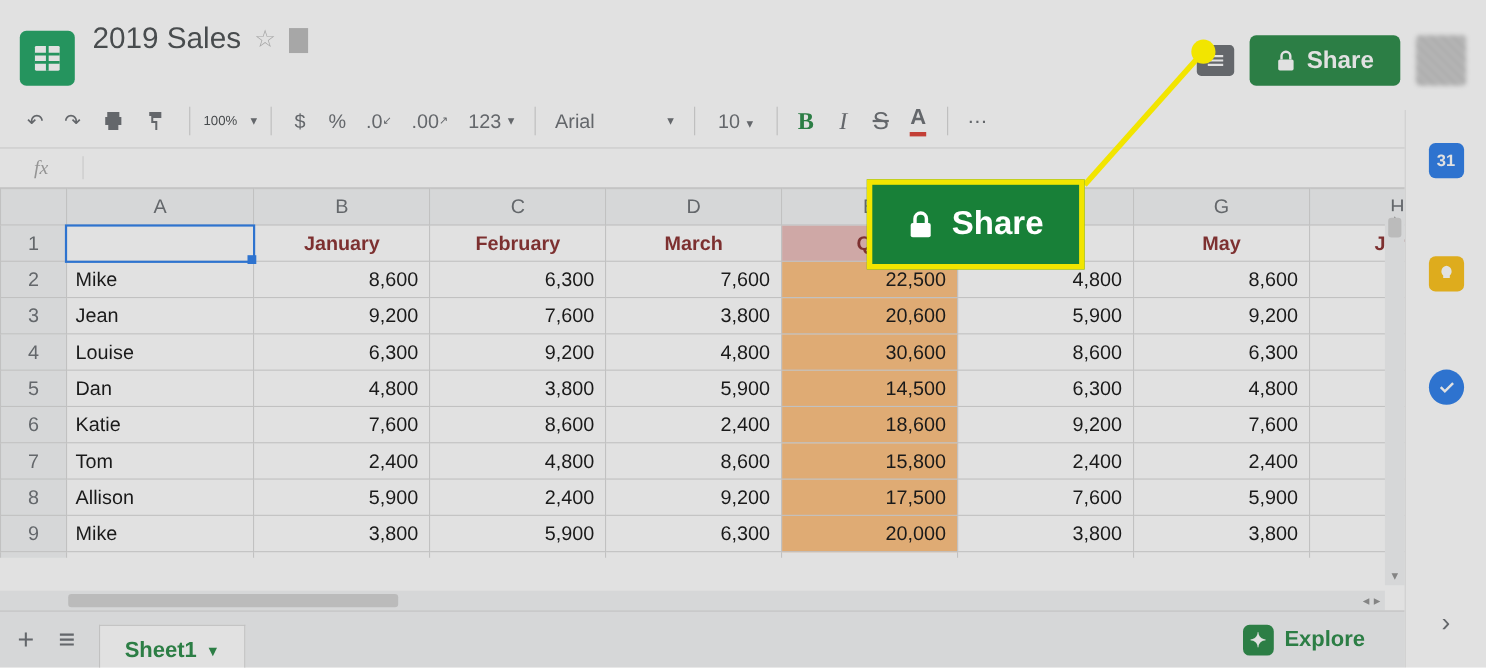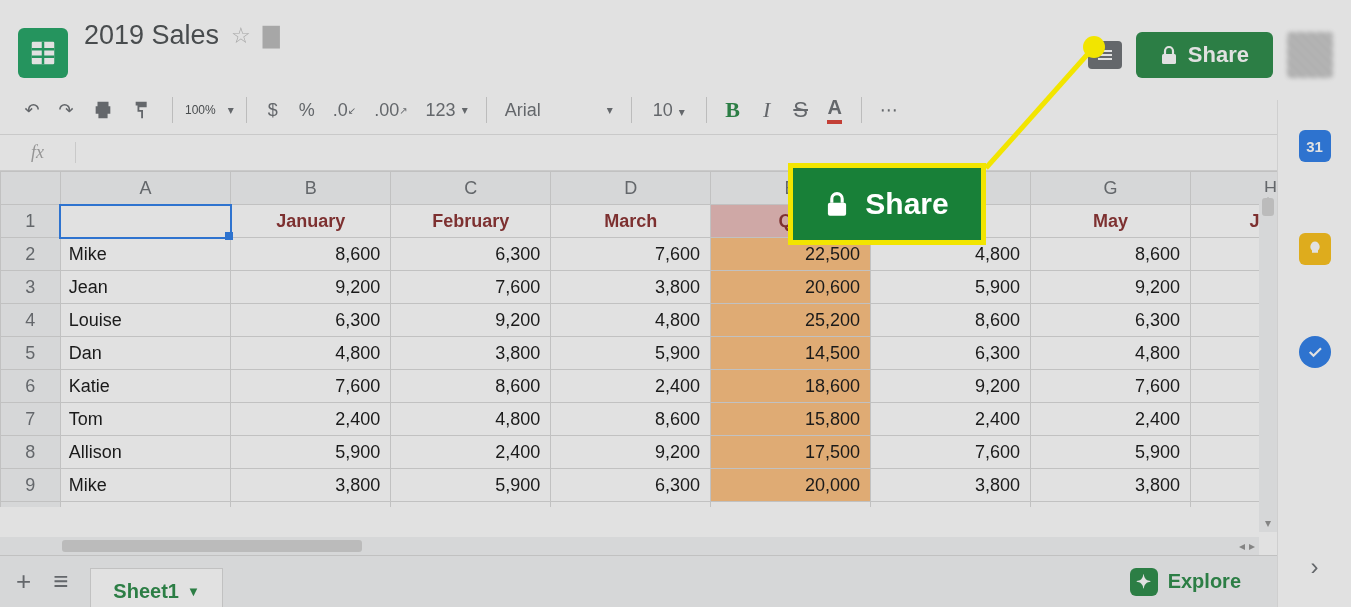--- a/index.html
+++ b/index.html
@@ -245,21 +245,21 @@
           <td class="num">5,900</td>
           <td class="num">9,200</td>
           <td class="num">7,</td>
         </tr>
         <tr class="drow">
           <th class="row-hdr">4</th>
           <td class="name">Louise</td>
           <td class="num">6,300</td>
           <td class="num">9,200</td>
           <td class="num">4,800</td>
-          <td class="num q1">25,200</td>
+          <td class="num q1">30,600</td>
           <td class="num">8,600</td>
           <td class="num">6,300</td>
           <td class="num">9,</td>
         </tr>
         <tr class="drow">
           <th class="row-hdr">5</th>
           <td class="name">Dan</td>
           <td class="num">4,800</td>
           <td class="num">3,800</td>
           <td class="num">5,900</td>

